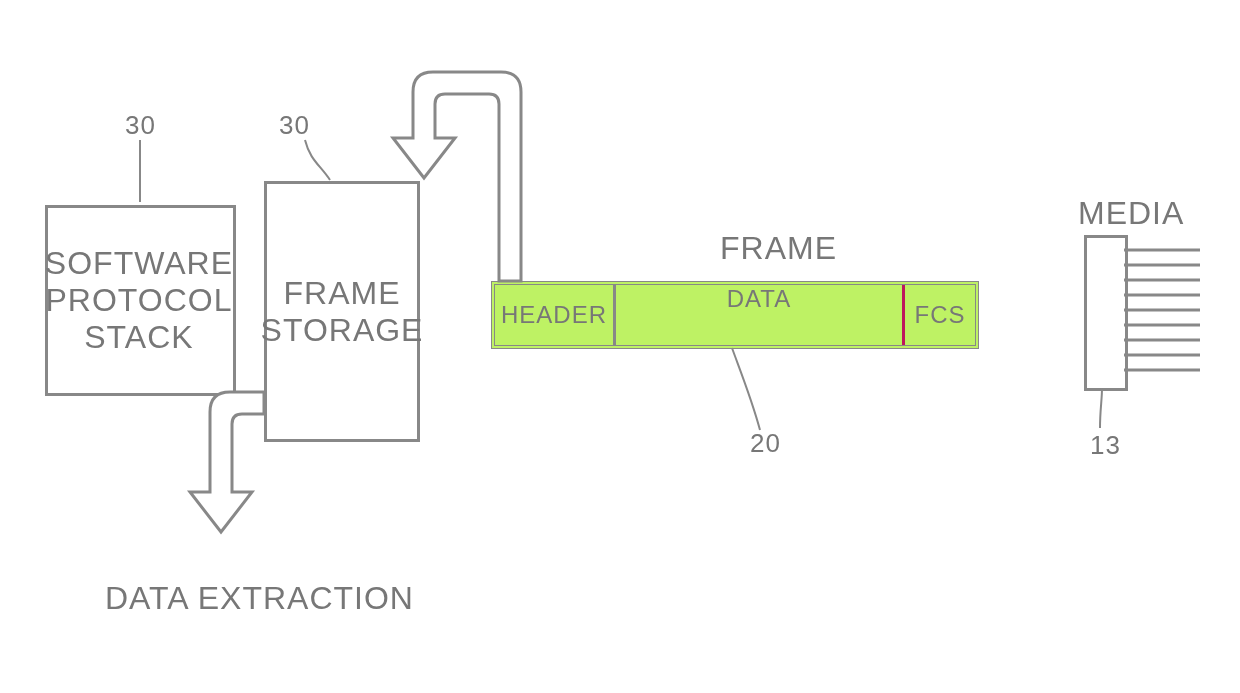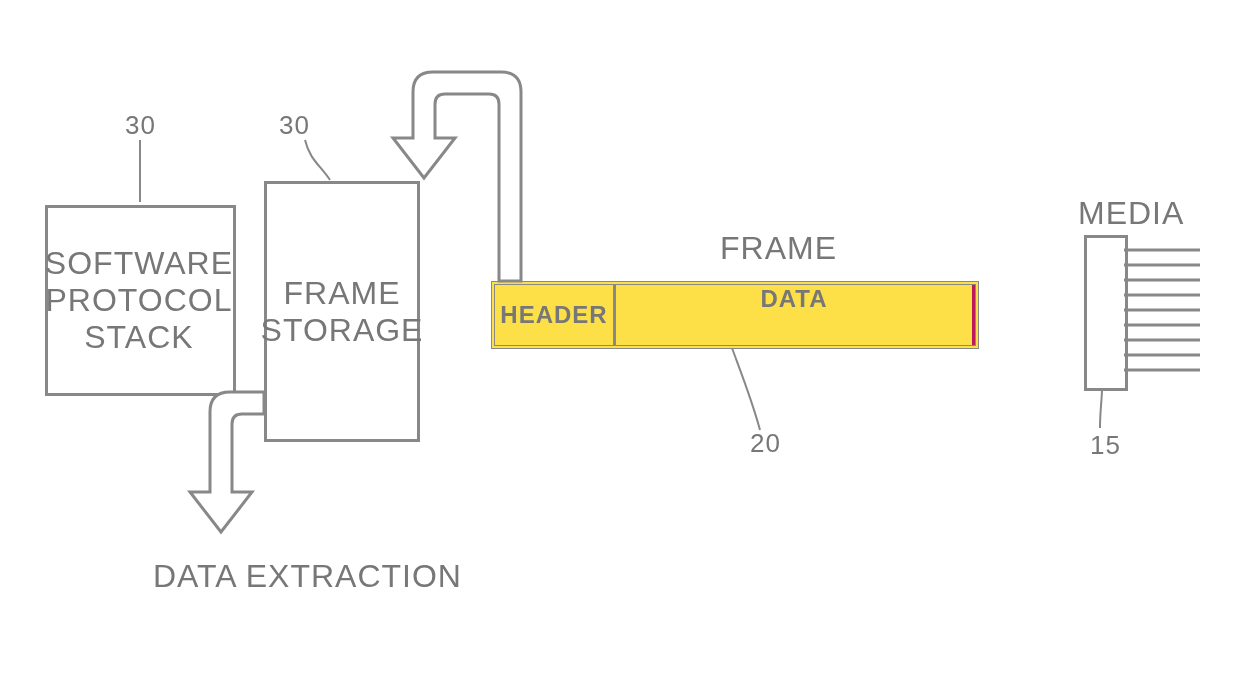--- a/index.html
+++ b/index.html
@@ -28,22 +28,21 @@
     color: #777;
   }
   .box {
     position: absolute;
     border: 3px solid #888;
     background: #fff;
   }
   .frame-box {
     position: absolute;
     border: 4px double #888;
-    background: #fde047;
-    font-weight: bold;
+    background: #bef264;
   }
   svg.overlay {
     position: absolute;
     left: 0; top: 0;
     width: 1240px;
     height: 693px;
     pointer-events: none;
   }
 </style>
 </head>
@@ -63,30 +62,33 @@
 <span class="ref" style="left:279px; top:110px;">30</span>
 
 <div class="frame-box" style="left:491px; top:281px; width:480px; height:60px;">
   <div style="display:flex; width:100%; height:100%;">
     <div style="flex:0 0 118px; border-right:3px solid #888; display:flex; align-items:center; justify-content:center;">
       <span class="label" style="position:static; font-size:24px;">HEADER</span>
     </div>
     <div style="flex:1 1 auto; border-right:3px solid #be185d; display:flex; align-items:flex-start; justify-content:center;">
       <span class="label" style="position:static; font-size:24px;">DATA</span>
     </div>
+    <div style="flex:0 0 70px; display:flex; align-items:center; justify-content:center;">
+      <span class="label" style="position:static; font-size:24px;">FCS</span>
+    </div>
   </div>
 </div>
 <span class="label" style="left:720px; top:230px;">FRAME</span>
 <span class="ref" style="left:750px; top:428px;">20</span>
 
 <div class="box" style="left:1084px; top:235px; width:38px; height:150px;"></div>
 <span class="label" style="left:1078px; top:195px;">MEDIA</span>
-<span class="ref" style="left:1090px; top:430px;">15</span>
+<span class="ref" style="left:1090px; top:430px;">13</span>
 
-<span class="label" style="left:105px; top:558px;margin-left:48px;">DATA EXTRACTION</span>
+<span class="label" style="left:105px; top:580px;">DATA EXTRACTION</span>
 
 <svg class="overlay" viewBox="0 0 1240 693">
   <g stroke="#888" stroke-width="3" fill="none">
 
     <path d="M 140 140 C 140 165, 140 180, 140 202" stroke-width="2"></path>
 
     <path d="M 305 140 C 310 160, 320 165, 330 180" stroke-width="2"></path>
 
     <path d="M 760 430 C 752 400, 740 370, 732 348" stroke-width="2"></path>
 

